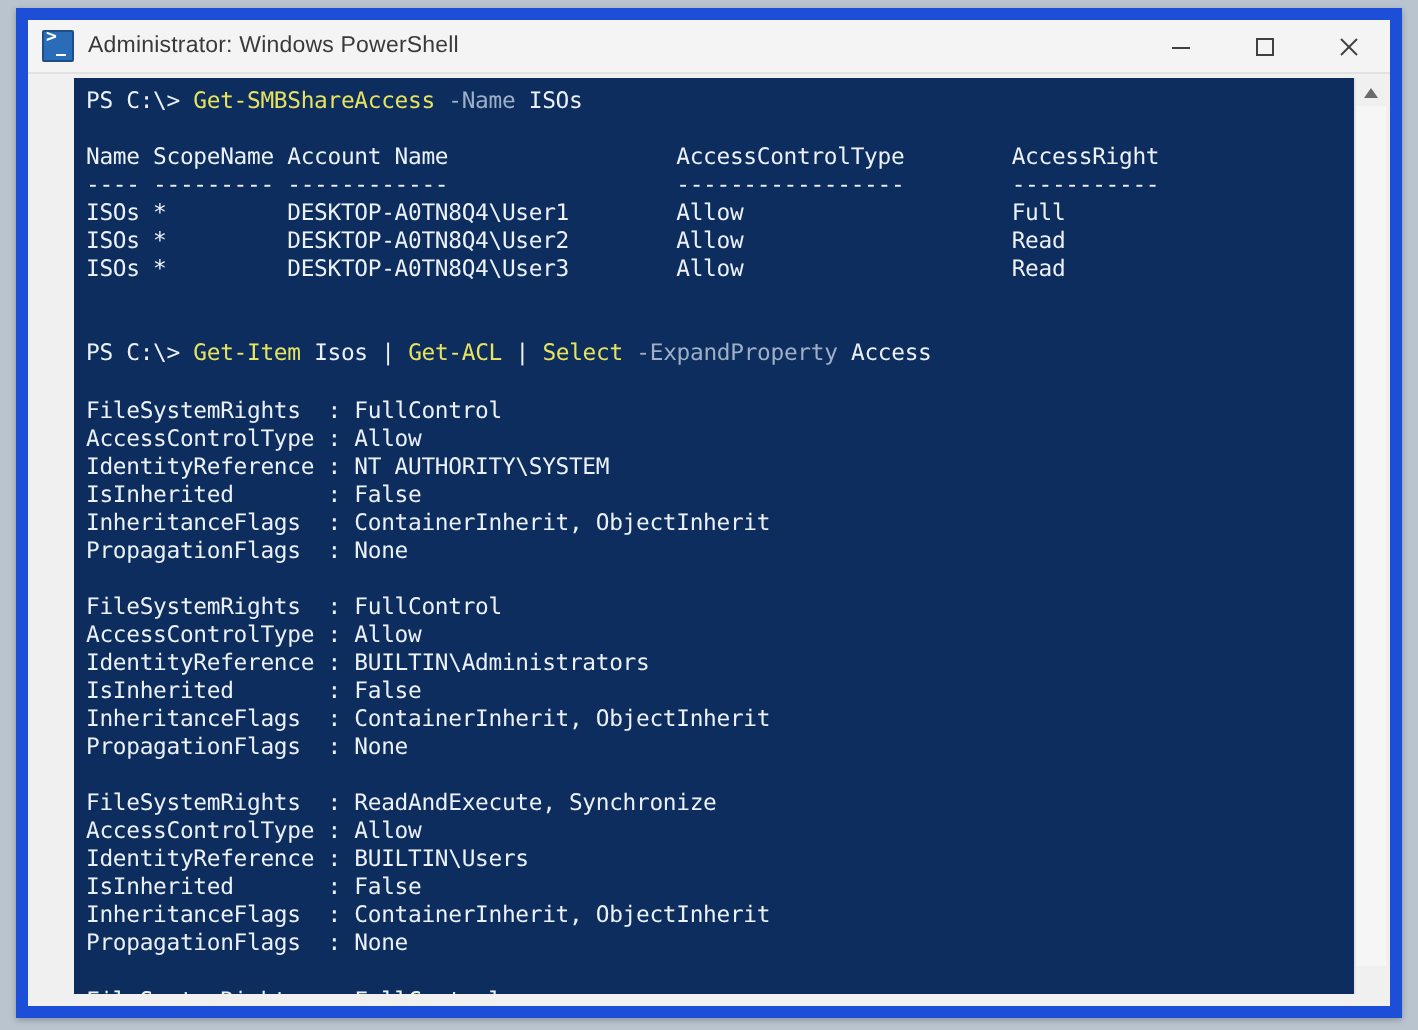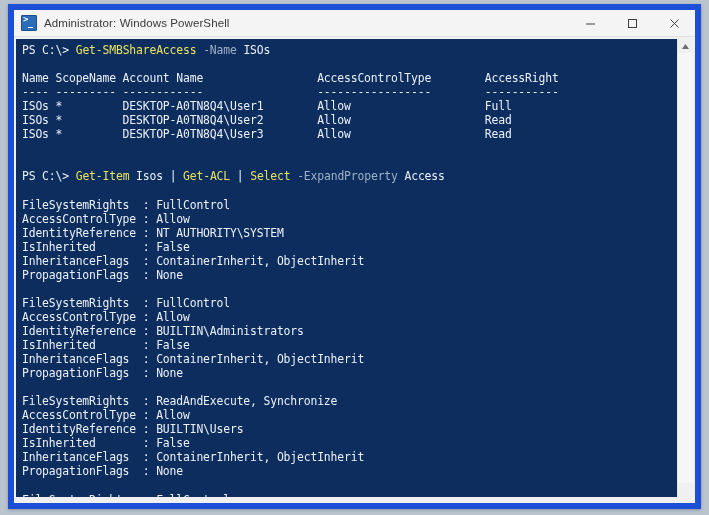--- a/index.html
+++ b/index.html
@@ -93,20 +93,21 @@
   .wbtn svg { display: block; }
 
   
   #console-wrap {
     flex: 1 1 auto;
     display: flex;
     background: #f0f0f0;
     padding: 2px 2px 6px 2px;
     box-sizing: border-box;
     min-height: 0;
+    margin-left: 21px;
   }
   #console {
     flex: 1 1 auto;
     background: #0c2d5e;
     position: relative;
     overflow: hidden;
     padding: 4px 0 0 6px;
     box-sizing: border-box;
   }
   #console-text {

